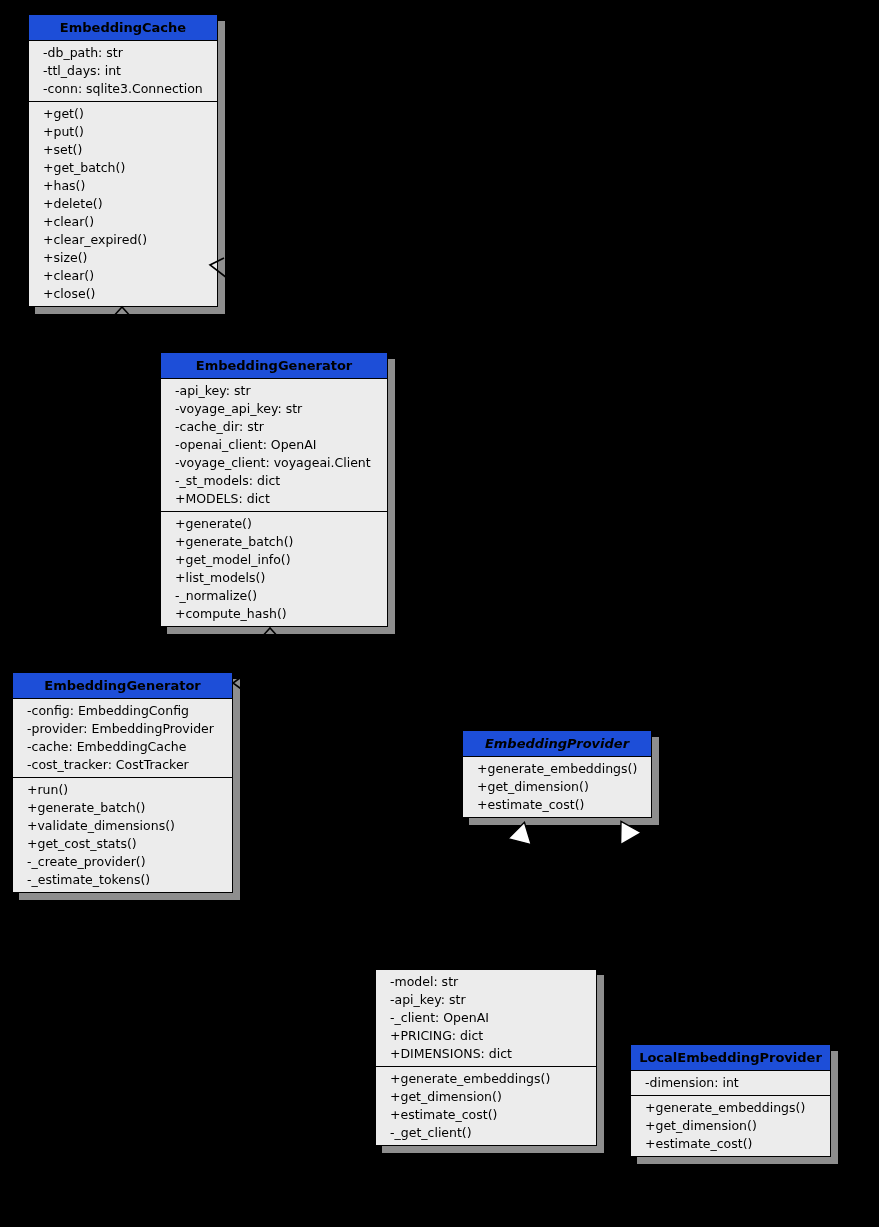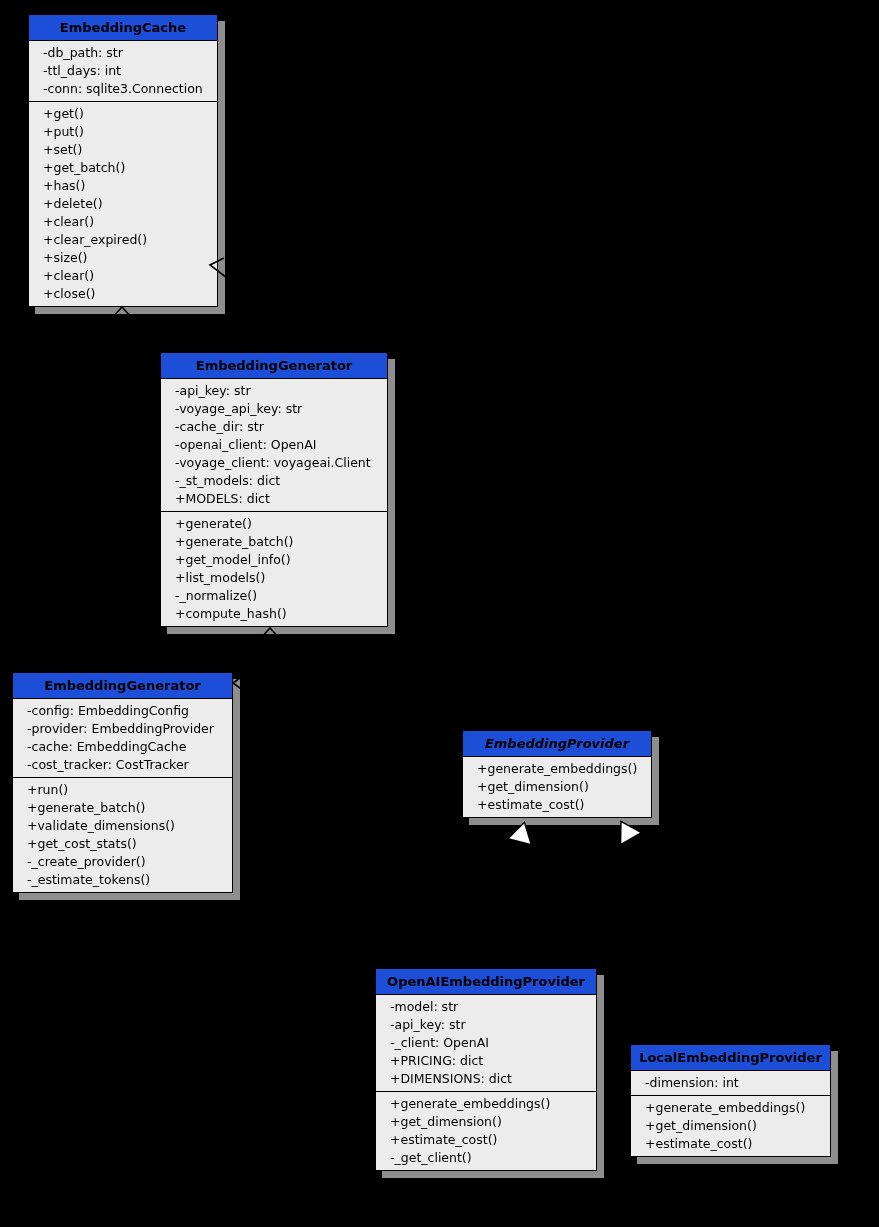--- a/index.html
+++ b/index.html
@@ -115,21 +115,20 @@
     <div class="uml-title">EmbeddingProvider</div>
 
     <ul class="members uml-methods">
         <li>+generate_embeddings()</li>
         <li>+get_dimension()</li>
         <li>+estimate_cost()</li>
       </ul>
   </div>
 
   <div class="uml-class" style="left:375px; top:968px; width:222px;">
-    <div class="uml-title">OpenAIEmbeddingProvider</div>
     <ul class="members uml-attrs">
         <li>-model: str</li>
         <li>-api_key: str</li>
         <li>-_client: OpenAI</li>
         <li>+PRICING: dict</li>
         <li>+DIMENSIONS: dict</li>
       </ul>
     <ul class="members uml-methods">
         <li>+generate_embeddings()</li>
         <li>+get_dimension()</li>

